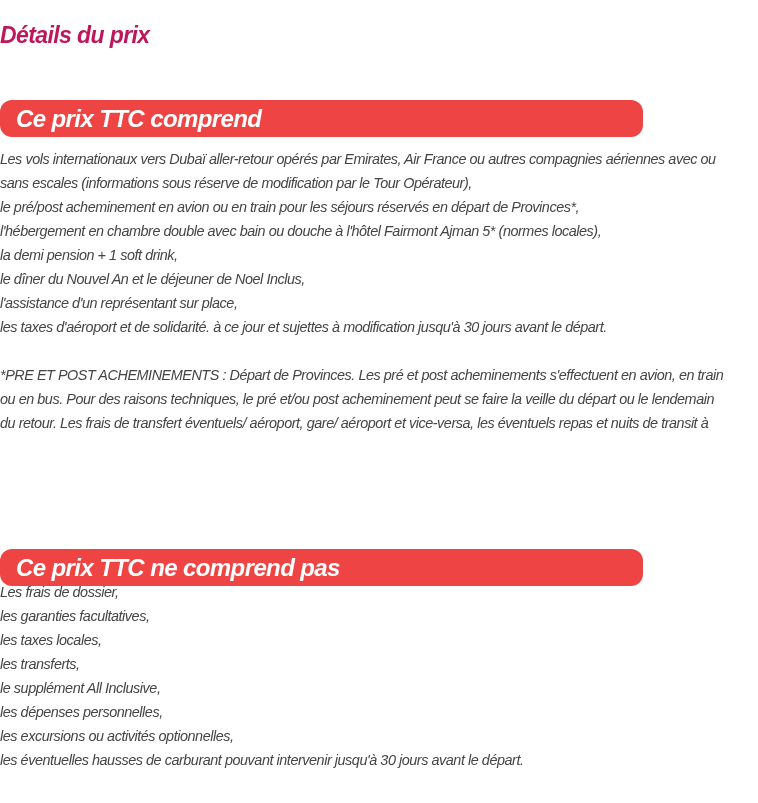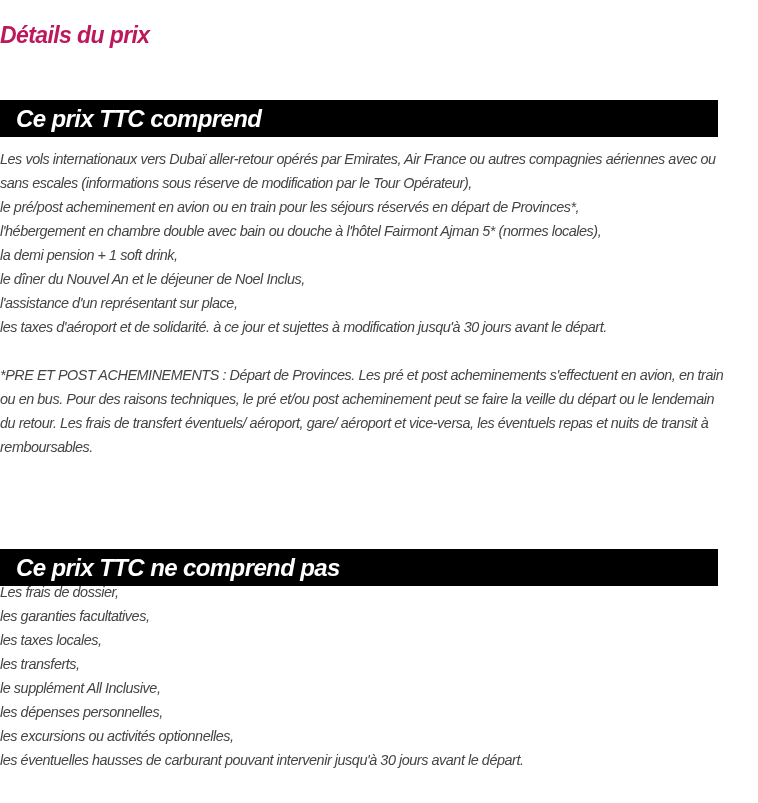--- a/index.html
+++ b/index.html
@@ -24,25 +24,26 @@
       font-size: 23px;
       font-weight: bold;
       font-style: italic;
       color: #be185d;
       letter-spacing: -0.6px;
       line-height: 30px;
     }
     .band {
       position: absolute;
       left: 0;
-      width: 718px;
+      width: 643px;
       height: 37px;
-      background: #000000;
+      background: #ef4444;
       box-sizing: border-box;
       padding-left: 16px;
+      border-radius: 12px;
     }
     .band h2 {
       margin: 0;
       font-size: 24px;
       font-weight: bold;
       font-style: italic;
       color: #ffffff;
       line-height: 37px;
       letter-spacing: -0.6px;
       white-space: nowrap;
@@ -85,21 +86,20 @@
     <span class="line">la demi pension + 1 soft drink,</span>
     <span class="line">le dîner du Nouvel An et le déjeuner de Noel Inclus,</span>
     <span class="line">l'assistance d'un représentant sur place,</span>
     <span class="line">les taxes d'aéroport et de solidarité. à ce jour et sujettes à modification jusqu'à 30 jours avant le départ.</span>
   </div>
 
   <div class="text-block note">
     <span class="line">*PRE ET POST ACHEMINEMENTS : Départ de Provinces. Les pré et post acheminements s'effectuent en avion, en train</span>
     <span class="line">ou en bus. Pour des raisons techniques, le pré et/ou post acheminement peut se faire la veille du départ ou le lendemain</span>
     <span class="line">du retour. Les frais de transfert éventuels/ aéroport, gare/ aéroport et vice-versa, les éventuels repas et nuits de transit à</span>
-    <span class="line">remboursables.</span>
   </div>
 </section>
 
 <section>
   <div class="band band-excluded">
     <h2>Ce prix TTC ne comprend pas</h2>
   </div>
 
   <div class="text-block excluded-list">
     <span class="line">Les frais de dossier,</span>

